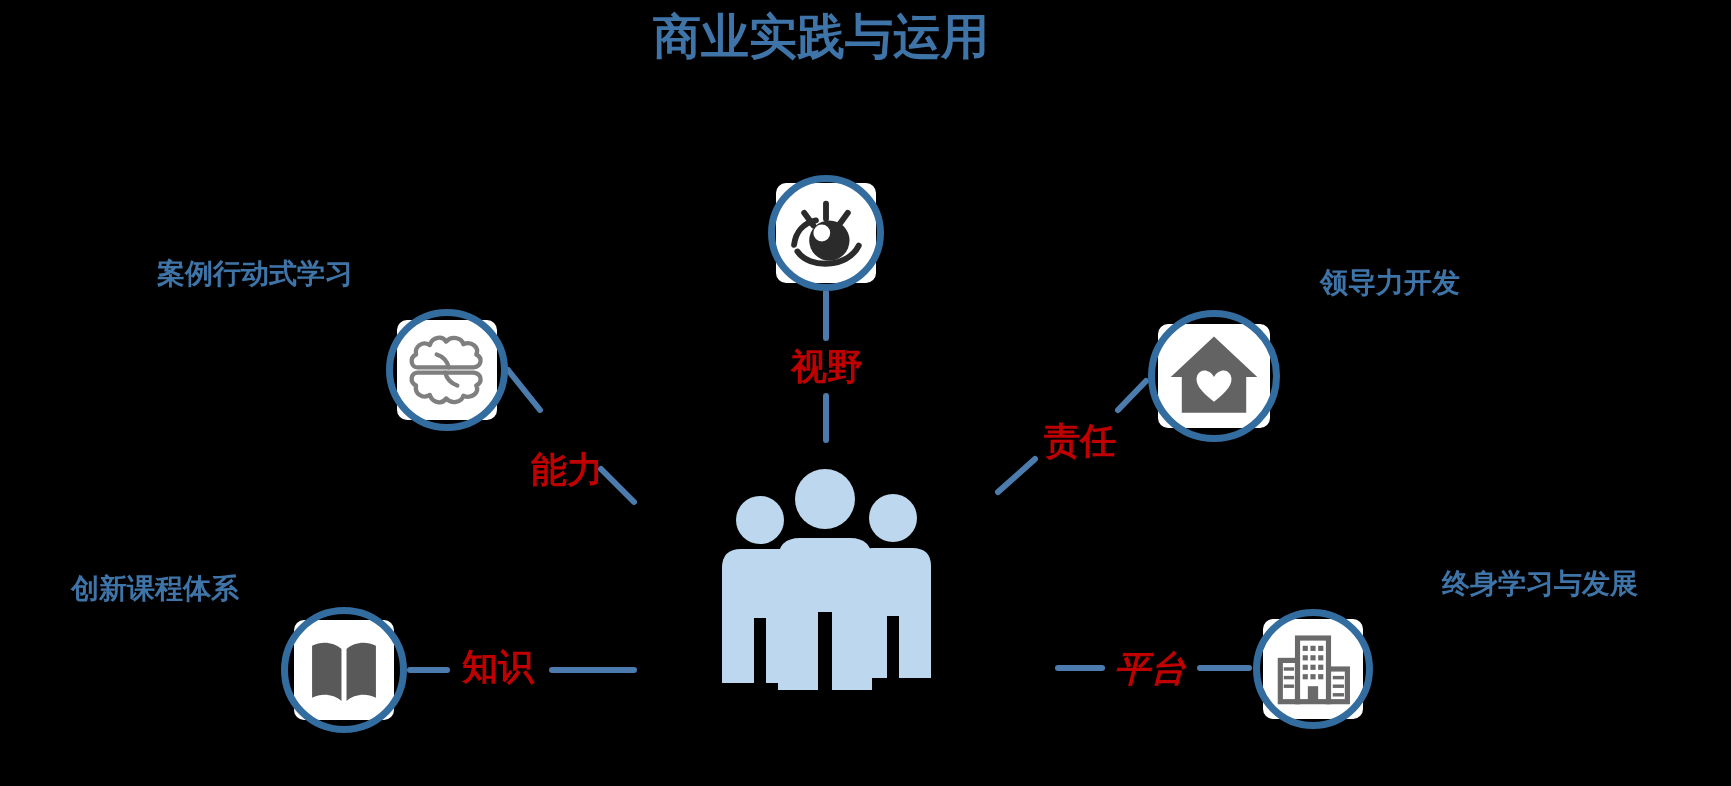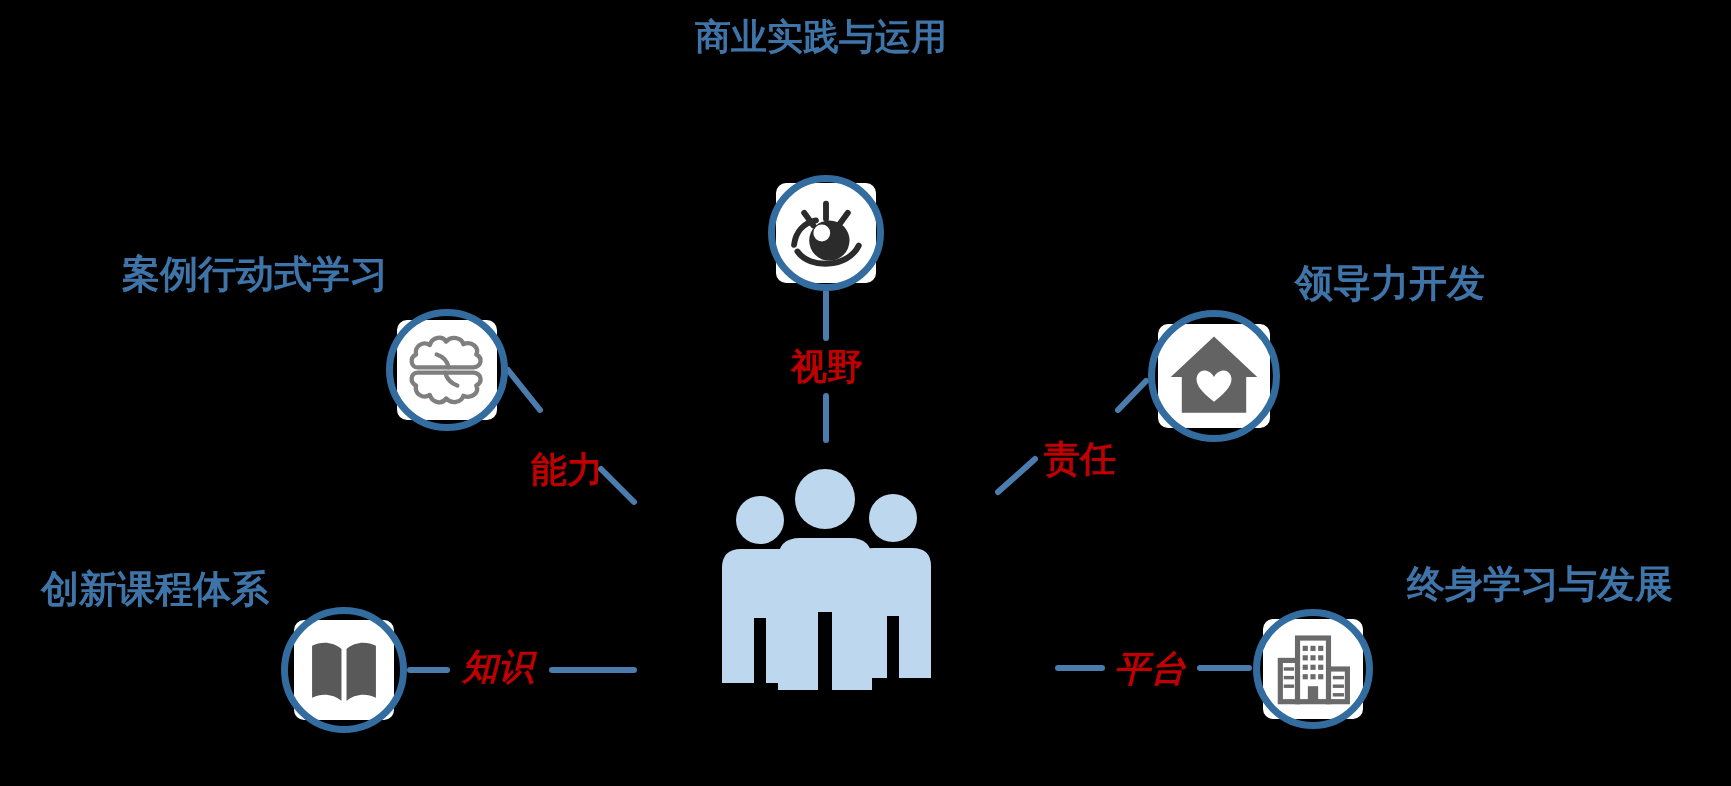--- a/index.html
+++ b/index.html
@@ -3,24 +3,24 @@
 <meta charset="utf-8">
 <style>
   html,body { margin:0; padding:0; background:#000; }
   .canvas {
     position:relative; width:1731px; height:786px; background:#000000;
     overflow:hidden; font-family:"Liberation Sans","DejaVu Sans",sans-serif;
   }
   .overlay { position:absolute; left:0; top:0; width:1731px; height:786px; }
   .cat {
     position:absolute; transform:translate(-50%,-50%);
-    color:#3E74A8; font-size:38px; font-weight:bold; white-space:nowrap;
+    color:#3E74A8; font-size:28px; font-weight:bold; white-space:nowrap;
     letter-spacing:0px;
   }
-  .cat.title { font-size:36px; }
+  .cat.title { font-size:48px; }
   .key {
     position:absolute; transform:translate(-50%,-50%);
     color:#C00000; font-size:36px; font-weight:bold; white-space:nowrap;
   }
   .node { position:absolute; display:flex; align-items:center; justify-content:center; }
   .sq {
     position:absolute; width:100px; height:100px; left:50%; top:50%;
     transform:translate(-50%,-50%); background:#FFFFFF; border-radius:10px;
   }
   .ring {
@@ -64,22 +64,22 @@
   </svg>
 
   <div class="cat title" style="left:821px;top:37px;">商业实践与运用</div>
   <div class="cat" style="left:255px;top:274px;">案例行动式学习</div>
   <div class="cat" style="left:1390px;top:283px;">领导力开发</div>
   <div class="cat" style="left:155px;top:589px;">创新课程体系</div>
   <div class="cat" style="left:1540px;top:584px;text-align:right;">终身学习与发展</div>
 
   <div class="key" style="left:827px;top:367px;">视野</div>
   <div class="key" style="left:567px;top:446px;margin-top:24px;">能力</div>
-  <div class="key" style="left:1080px;top:441px;margin-top:18px;">责任</div>
-  <div class="key" style="left:498px;top:667px;font-style:italic;">知识</div>
+  <div class="key" style="left:1080px;top:441px;">责任</div>
+  <div class="key" style="left:498px;top:667px;">知识</div>
   <div class="key" style="left:1150px;top:669px;font-style:italic;">平台</div>
 
   <div class="node" style="left:768px;top:175px;width:116px;height:116px;">
     <div class="sq"></div>
     <svg class="ic" width="84" height="84" viewBox="0 0 100 100">
       <g stroke="#2B2B2B" stroke-width="7" stroke-linecap="round" fill="none">
         <path d="M 24 26 L 35 41"></path>
         <path d="M 50 15 L 50 33"></path>
         <path d="M 76 26 L 65 41"></path>
         <path d="M 12 64 C 14 48 24 38 38 35"></path>

